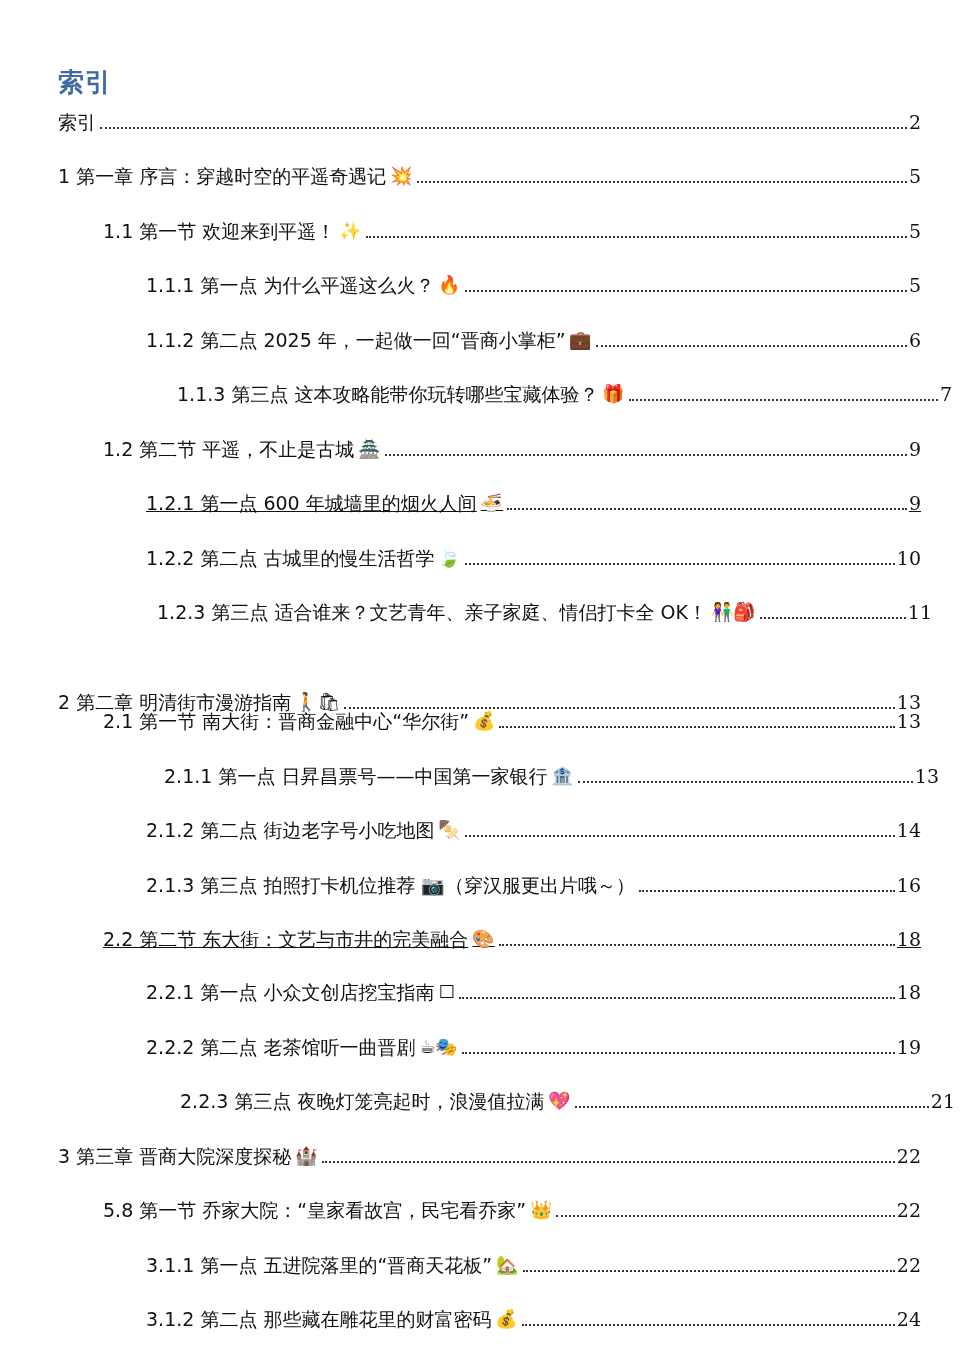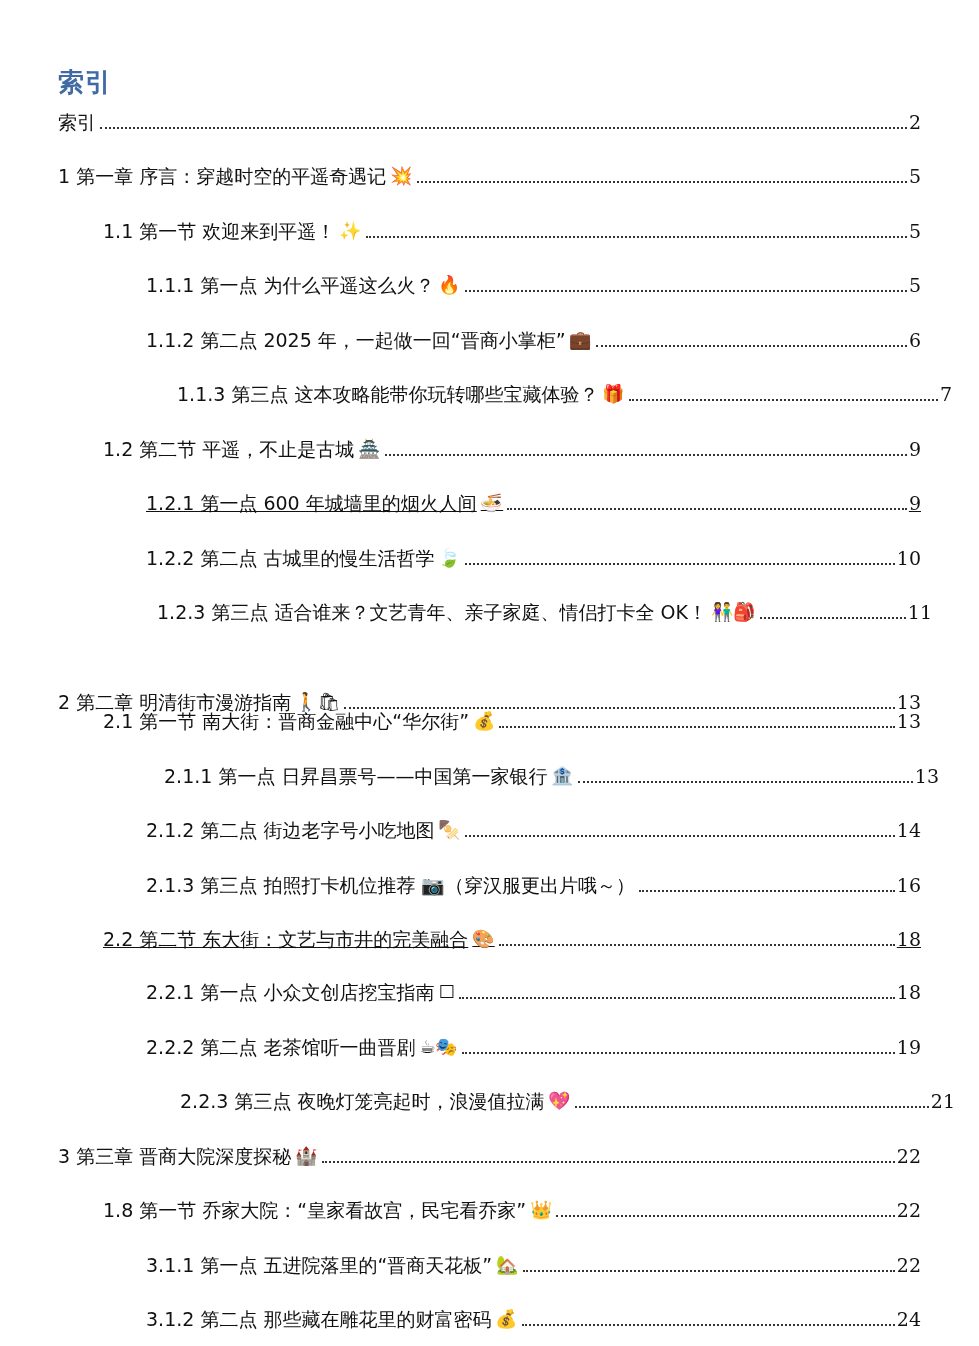--- a/index.html
+++ b/index.html
@@ -178,21 +178,21 @@
       <div class="toc-row" style="top: 1142px;">
         <div class="row-flex l0">
           <span class="label">3 第三章 晋商大院深度探秘</span>
           <span class="emoji">🏰</span>
           <span class="leader"></span>
           <span class="pg">22</span>
         </div>
       </div>
       <div class="toc-row" style="top: 1196px;">
         <div class="row-flex l1">
-          <span class="label">1.8 第一节 乔家大院：“皇家看故宫，民宅看乔家”</span>
+          <span class="label">5.8 第一节 乔家大院：“皇家看故宫，民宅看乔家”</span>
           <span class="emoji">👑</span>
           <span class="leader"></span>
           <span class="pg">22</span>
         </div>
       </div>
       <div class="toc-row" style="top: 1251px;">
         <div class="row-flex l2">
           <span class="label">3.1.1 第一点 五进院落里的“晋商天花板”</span>
           <span class="emoji">🏡</span>
           <span class="leader"></span>

